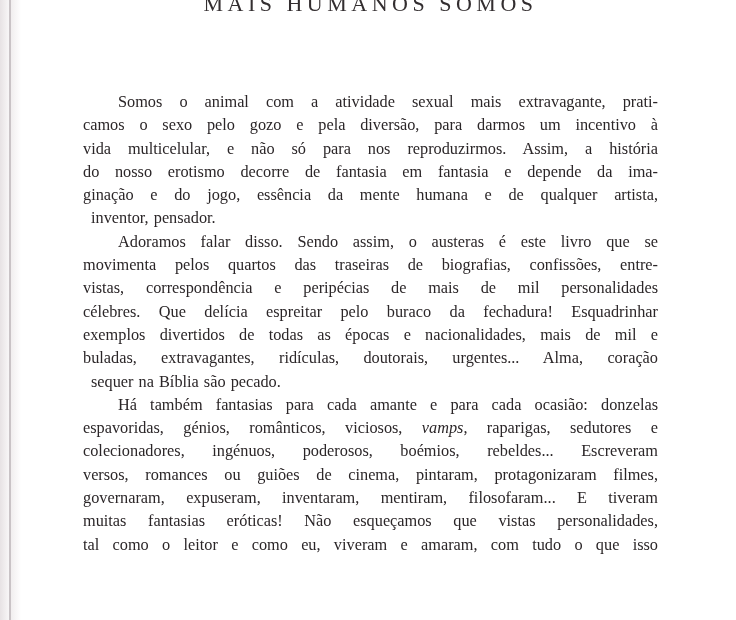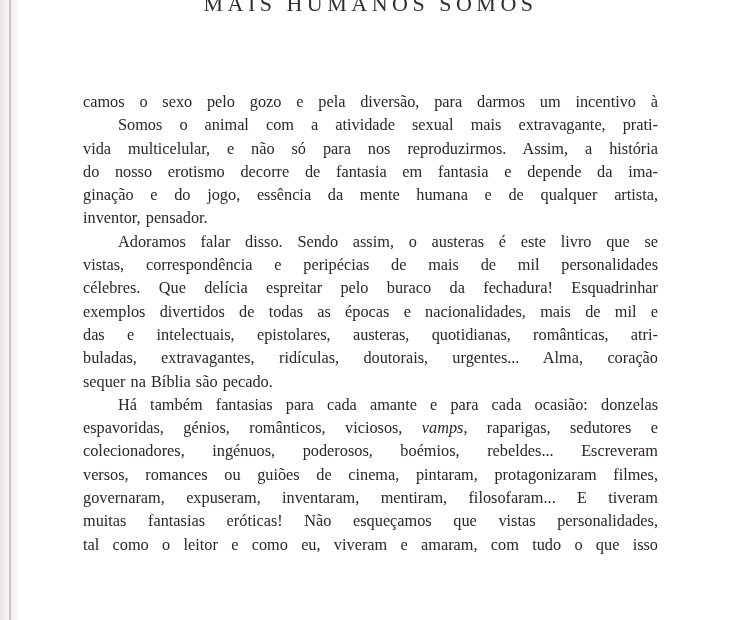--- a/index.html
+++ b/index.html
@@ -58,45 +58,45 @@
   }
   .line {
     height: 23.3px;
     line-height: 23.3px;
     text-align: justify;
     text-align-last: justify;
     overflow: hidden;
     word-spacing: 1px;
   }
   .line.first { text-indent: 35px; }
-  .line.plast { text-align-last: left; }
+  .line.plast { text-align-last: left; margin-left: 8px; }
   .line em { font-style: italic; margin-top: 40px; }
 </style>
 </head>
 <body>
 
 <div class="page">
   <div class="edge-strip"></div>
   <div class="edge-line"></div>
   <div class="edge-fade"></div>
 
   <div class="title">MAIS HUMANOS SOMOS</div>
 
   <div class="body-text">
+      <div class="line first">Somos o animal com a atividade sexual mais extravagante, prati-</div>
       <div class="line">camos o sexo pelo gozo e pela diversão, para darmos um incentivo à</div>
-      <div class="line first">Somos o animal com a atividade sexual mais extravagante, prati-</div>
       <div class="line">vida multicelular, e não só para nos reproduzirmos. Assim, a história</div>
       <div class="line">do nosso erotismo decorre de fantasia em fantasia e depende da ima-</div>
       <div class="line">ginação e do jogo, essência da mente humana e de qualquer artista,</div>
       <div class="line plast">inventor, pensador.</div>
       <div class="line first">Adoramos falar disso. Sendo assim, o austeras é este livro que se</div>
+      <div class="line">movimenta pelos quartos das traseiras de biografias, confissões, entre-</div>
       <div class="line">vistas, correspondência e peripécias de mais de mil personalidades</div>
       <div class="line">célebres. Que delícia espreitar pelo buraco da fechadura! Esquadrinhar</div>
       <div class="line">exemplos divertidos de todas as épocas e nacionalidades, mais de mil e</div>
-      <div class="line">das e intelectuais, epistolares, austeras, quotidianas, românticas, atri-</div>
       <div class="line">buladas, extravagantes, ridículas, doutorais, urgentes... Alma, coração</div>
       <div class="line plast">sequer na Bíblia são pecado.</div>
       <div class="line first">Há também fantasias para cada amante e para cada ocasião: donzelas</div>
       <div class="line">espavoridas, génios, românticos, viciosos, <em>vamps</em>, raparigas, sedutores e</div>
       <div class="line">colecionadores, ingénuos, poderosos, boémios, rebeldes... Escreveram</div>
       <div class="line">versos, romances ou guiões de cinema, pintaram, protagonizaram filmes,</div>
       <div class="line">governaram, expuseram, inventaram, mentiram, filosofaram... E tiveram</div>
       <div class="line">muitas fantasias eróticas! Não esqueçamos que vistas personalidades,</div>
       <div class="line">tal como o leitor e como eu, viveram e amaram, com tudo o que isso</div>
     </div>

